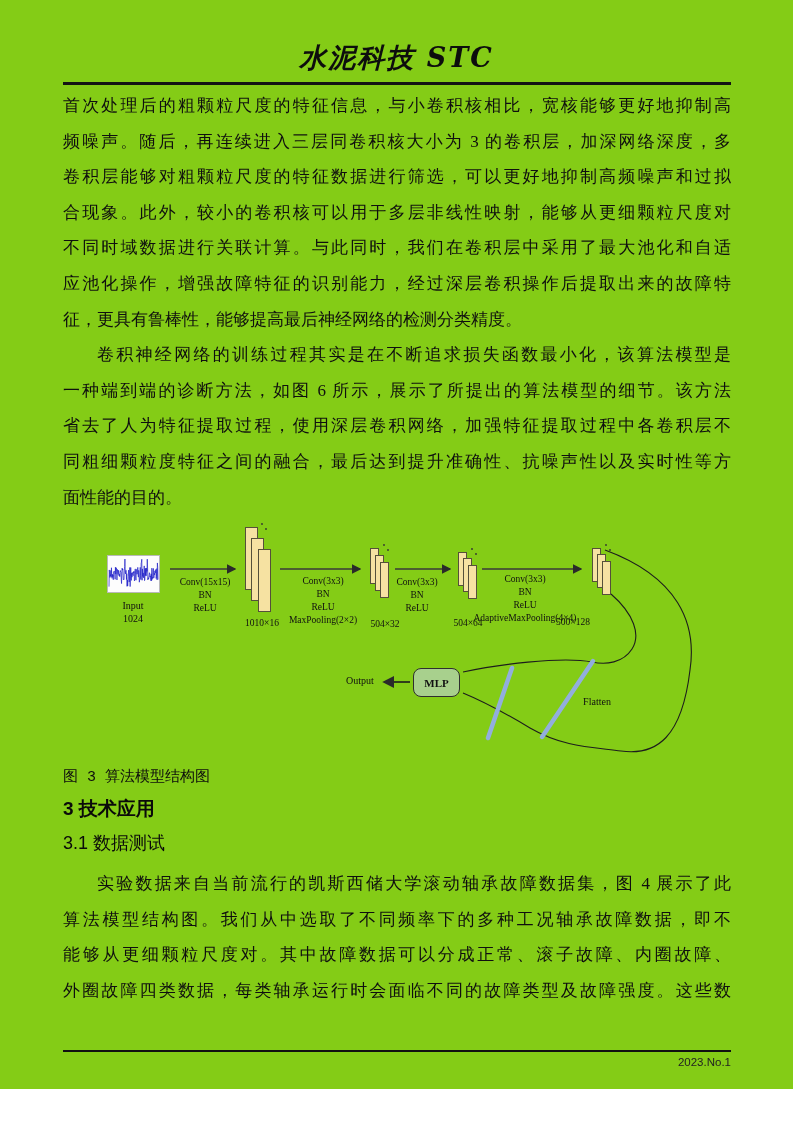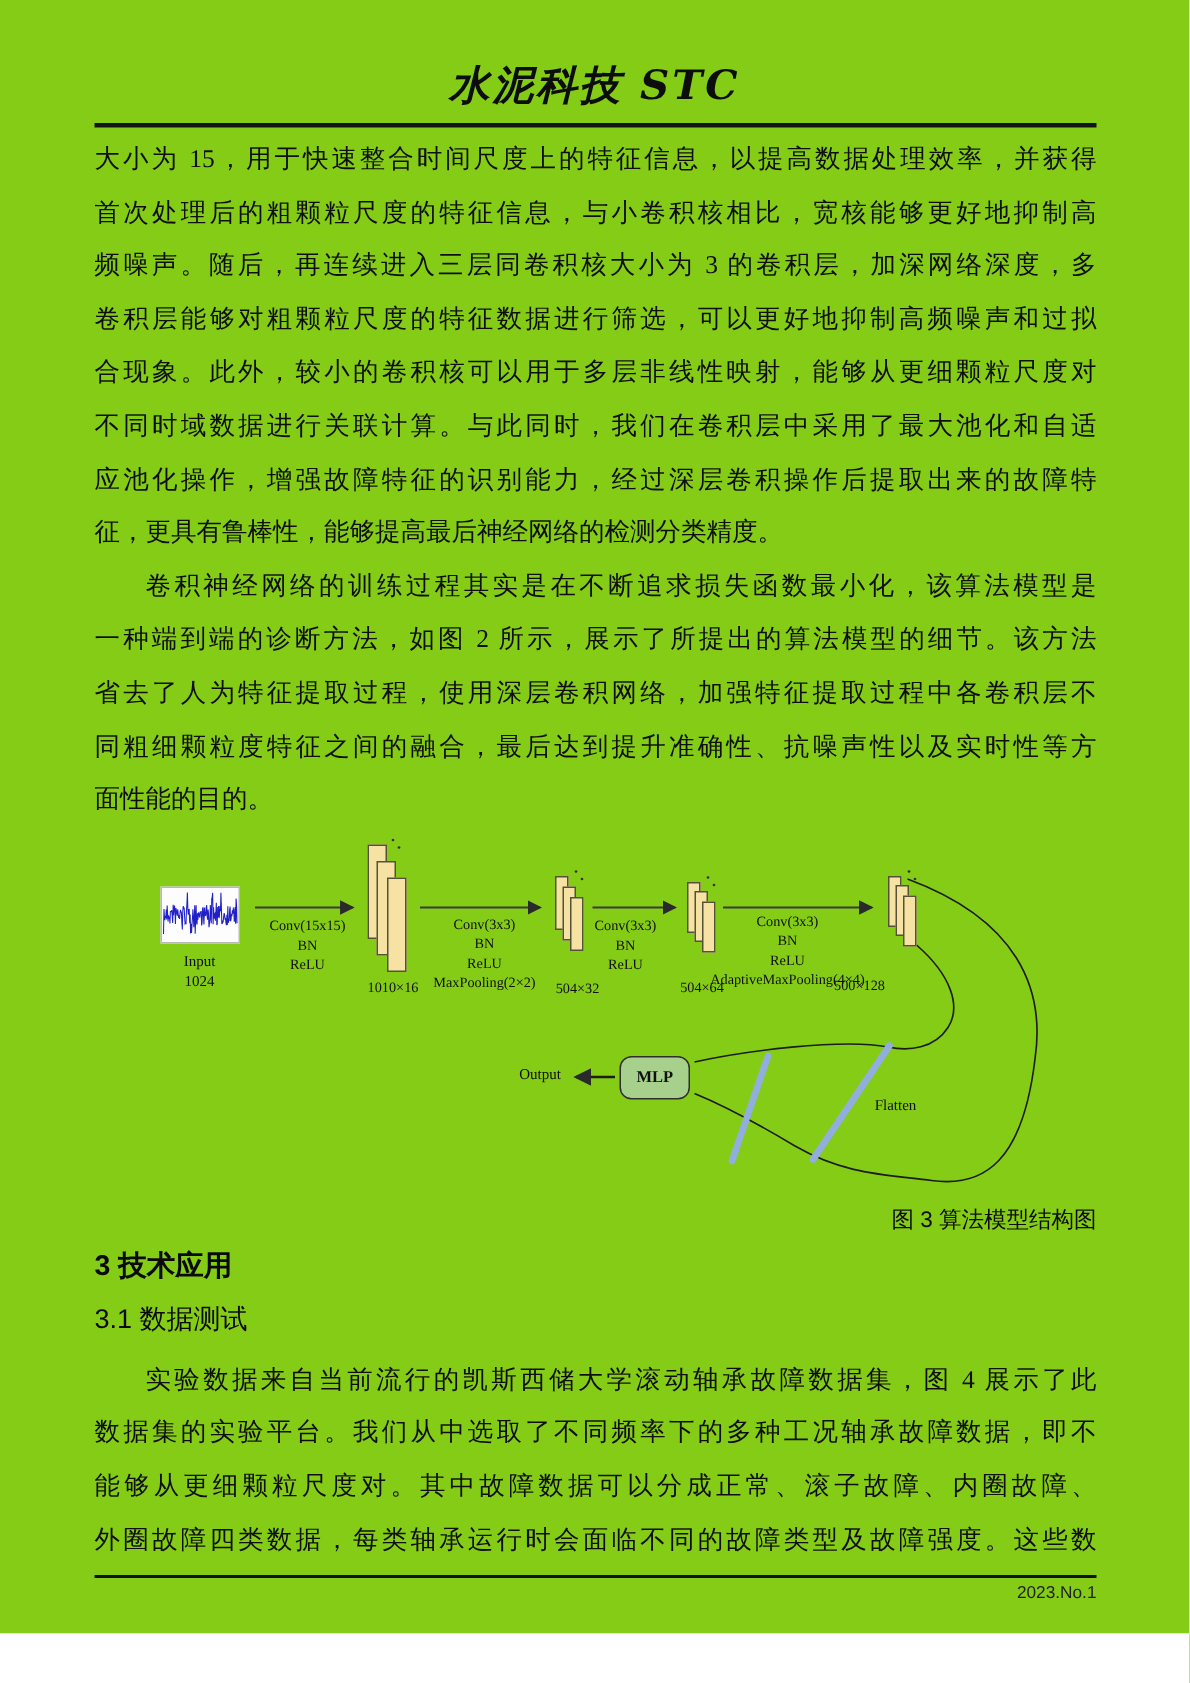--- a/index.html
+++ b/index.html
@@ -36,22 +36,22 @@
   .mlp-box {
     position:absolute; left:338px; top:153px; width:47px; height:29px;
     background:#A8D08D; border:1.6px solid #2f2f2f; border-radius:8px;
     display:flex; align-items:center; justify-content:center;
     font-weight:bold; font-size:11px; font-family:"Liberation Serif",serif; color:#111;
   }
   .outlabel { left:259px; top:160px; width:52px; text-align:center; font-size:10px; }
   .flatlabel { left:492px; top:181px; width:60px; text-align:center; font-size:10px; }
   
   .fig-caption {
-    height:22px; line-height:22px; text-align:right;
-    font-family:Liberation Sans, sans-serif; font-size:15px; color:#0d0d0d;
+    height:22px; line-height:22px; text-align:left;
+    font-family:Liberation Mono, monospace; font-size:15px; color:#0d0d0d;
   }
   .h-sec {
     margin-top:9px; font-family:"Liberation Sans","DejaVu Sans",sans-serif;
     font-weight:bold; font-size:19px; line-height:21px; color:#0a0a0a;
   }
   .h-sub {
     margin-top:13px; font-family:"Liberation Sans","DejaVu Sans",sans-serif;
     font-weight:normal; font-size:18px; line-height:22px; color:#0a0a0a;
   }
   .p3 { margin-top:12px; }
@@ -66,33 +66,32 @@
 <body>
 
 <div class="page">
 
   <div class="journal-header">水泥科技 STC</div>
   <div class="header-rule"></div>
 
   <div class="text-col">
 
     <div class="para endleft">
-        <div class="line">大小为 15，用于快速整合时间尺度上的特征信息，以提高数据处理效率，并获得</div>
         <div class="line">首次处理后的粗颗粒尺度的特征信息，与小卷积核相比，宽核能够更好地抑制高</div>
         <div class="line">频噪声。随后，再连续进入三层同卷积核大小为 3 的卷积层，加深网络深度，多</div>
         <div class="line">卷积层能够对粗颗粒尺度的特征数据进行筛选，可以更好地抑制高频噪声和过拟</div>
         <div class="line">合现象。此外，较小的卷积核可以用于多层非线性映射，能够从更细颗粒尺度对</div>
         <div class="line">不同时域数据进行关联计算。与此同时，我们在卷积层中采用了最大池化和自适</div>
         <div class="line">应池化操作，增强故障特征的识别能力，经过深层卷积操作后提取出来的故障特</div>
         <div class="line">征，更具有鲁棒性，能够提高最后神经网络的检测分类精度。</div>
       </div>
 
     <div class="para endleft">
         <div class="line first-indent">卷积神经网络的训练过程其实是在不断追求损失函数最小化，该算法模型是</div>
-        <div class="line">一种端到端的诊断方法，如图 2 所示，展示了所提出的算法模型的细节。该方法</div>
+        <div class="line">一种端到端的诊断方法，如图 6 所示，展示了所提出的算法模型的细节。该方法</div>
         <div class="line">省去了人为特征提取过程，使用深层卷积网络，加强特征提取过程中各卷积层不</div>
         <div class="line">同粗细颗粒度特征之间的融合，最后达到提升准确性、抗噪声性以及实时性等方</div>
         <div class="line">面性能的目的。</div>
       </div>
 
     <div class="figure">
 
       <svg class="connectors" width="680" height="252" viewBox="0 0 680 252">
         <defs>
           <marker id="ah" viewBox="0 0 10 10" refX="8.5" refY="5" markerWidth="7.5" markerHeight="7.5" orient="auto-start-reverse">
@@ -188,21 +187,21 @@
       <div class="figlabel flatlabel">Flatten</div>
     </div>
 
     <div class="fig-caption">图 3  算法模型结构图</div>
 
     <div class="h-sec">3 技术应用</div>
     <div class="h-sub">3.1 数据测试</div>
 
     <div class="para p3">
         <div class="line first-indent">实验数据来自当前流行的凯斯西储大学滚动轴承故障数据集，图 4 展示了此</div>
-        <div class="line">数据集的实验平台。我们从中选取了不同频率下的多种工况轴承故障数据，即不</div>
+        <div class="line">算法模型结构图。我们从中选取了不同频率下的多种工况轴承故障数据，即不</div>
         <div class="line">能够从更细颗粒尺度对。其中故障数据可以分成正常、滚子故障、内圈故障、</div>
         <div class="line">外圈故障四类数据，每类轴承运行时会面临不同的故障类型及故障强度。这些数</div>
       </div>
   </div>
 
   <div class="footer">
     <div class="footer-rule"></div>
     <div class="footer-row">
       <span class="issue-num">2023.No.1</span>
     </div>

